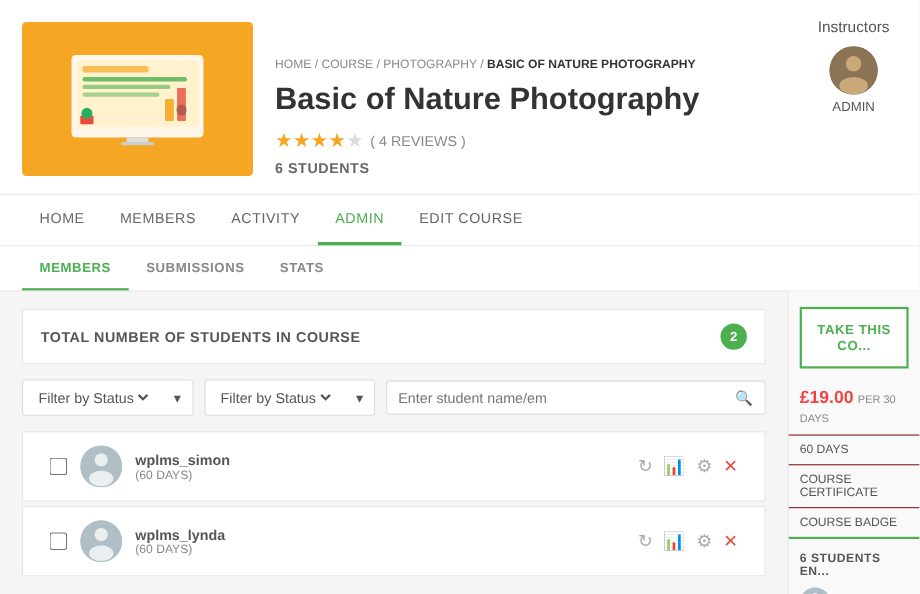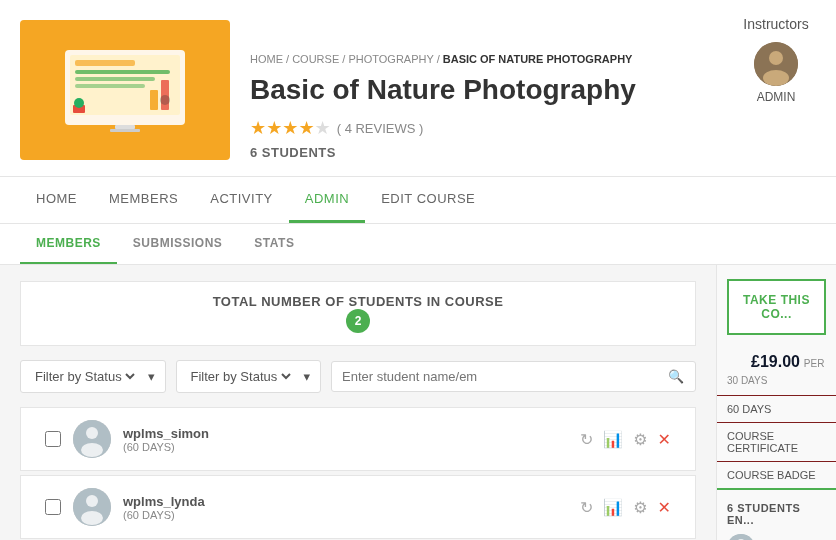--- a/index.html
+++ b/index.html
@@ -34,46 +34,46 @@
     
     .sub-tabs { background: #fff; padding: 0 20px; border-bottom: 1px solid #e5e5e5; display: flex; gap: 0; }
     .sub-tab { padding: 12px 16px; font-size: 12px; color: #888; cursor: pointer; border-bottom: 2px solid transparent; font-weight: bold; letter-spacing: 0.5px; }
     .sub-tab.active { color: #4caf50; border-bottom: 2px solid #4caf50; }
 
     
     .main-layout { display: flex; }
     .main-content { flex: 1; padding: 16px 20px; min-width: 0; }
 
     
-    .total-bar { background: #fff; border: 1px solid #e5e5e5; padding: 12px 16px; display: flex; align-items: center; justify-content: space-between; margin-bottom: 14px; flex-direction: column; }
+    .total-bar { background: #fff; border: 1px solid #e5e5e5; padding: 12px 16px; display: flex; align-items: center; justify-content: space-between; margin-bottom: 14px; }
     .total-label { font-size: 13px; font-weight: bold; color: #555; letter-spacing: 0.5px; }
     .badge { background: #4caf50; color: #fff; border-radius: 50%; width: 24px; height: 24px; display: flex; align-items: center; justify-content: center; font-size: 12px; font-weight: bold; }
 
     
     .filters-row { display: flex; gap: 10px; margin-bottom: 14px; align-items: center; }
-    .filter-select { border: 1px solid #ddd; background: #fff; padding: 7px 10px; font-size: 13px; color: #555; border-radius: 3px; cursor: pointer; display: flex; align-items: center; gap: 10px; }
+    .filter-select { border: 1px solid #ddd; background: #fff; padding: 7px 10px; font-size: 13px; color: #555; border-radius: 3px; cursor: pointer; display: flex; align-items: center; gap: 20px; }
     .filter-select select { border: none; background: transparent; font-size: 13px; color: #555; outline: none; cursor: pointer; }
     .search-input-wrap { border: 1px solid #ddd; background: #fff; padding: 7px 10px; font-size: 13px; color: #aaa; border-radius: 3px; display: flex; align-items: center; gap: 6px; flex: 1; }
     .search-input-wrap input { border: none; background: transparent; font-size: 13px; color: #555; outline: none; width: 100%; }
 
     
     .student-row { background: #fff; border: 1px solid #e5e5e5; padding: 12px 24px; display: flex; align-items: center; gap: 12px; margin-bottom: 4px; }
     .student-checkbox { width: 16px; height: 16px; border: 1px solid #ccc; background: #fff; flex-shrink: 0; }
     .student-avatar { width: 38px; height: 38px; border-radius: 50%; background: #ccc; flex-shrink: 0; display: flex; align-items: center; justify-content: center; }
     .student-info { flex: 1; }
     .student-name { font-size: 13px; font-weight: bold; color: #555; }
     .student-days { font-size: 11px; color: #888; }
     .student-actions { display: flex; align-items: center; gap: 10px; margin-left: auto; }
     .action-icon { color: #aaa; cursor: pointer; font-size: 16px; }
 
     
     .right-sidebar { width: 120px; background: #f9f9f9; border-left: 1px solid #e5e5e5; flex-shrink: 0; }
     .take-course-btn { border: 2px solid #4caf50; color: #4caf50; padding: 12px 0; text-align: center; font-size: 12px; font-weight: bold; cursor: pointer; background: #fff; margin: 14px 10px 10px; letter-spacing: 0.5px; }
     .sidebar-price { padding: 8px 10px; }
-    .price-amount { font-size: 16px; font-weight: bold; color: #0f172a; margin-left: 24px; }
+    .price-amount { font-size: 16px; font-weight: bold; color: #ef4444; }
     .price-period { font-size: 10px; color: #888; }
     .sidebar-item { padding: 7px 10px; font-size: 11px; color: #555; border-top: 1px solid #7f1d1d; }
 
     .students-enrolled-box { padding: 12px 10px; border-top: 2px solid #4caf50; text-align: left; }
     .students-enrolled-label { font-size: 11px; font-weight: bold; color: #555; letter-spacing: 0.5px; }
   </style>
 </head>
 <body>
 
 <div class="course-header">

